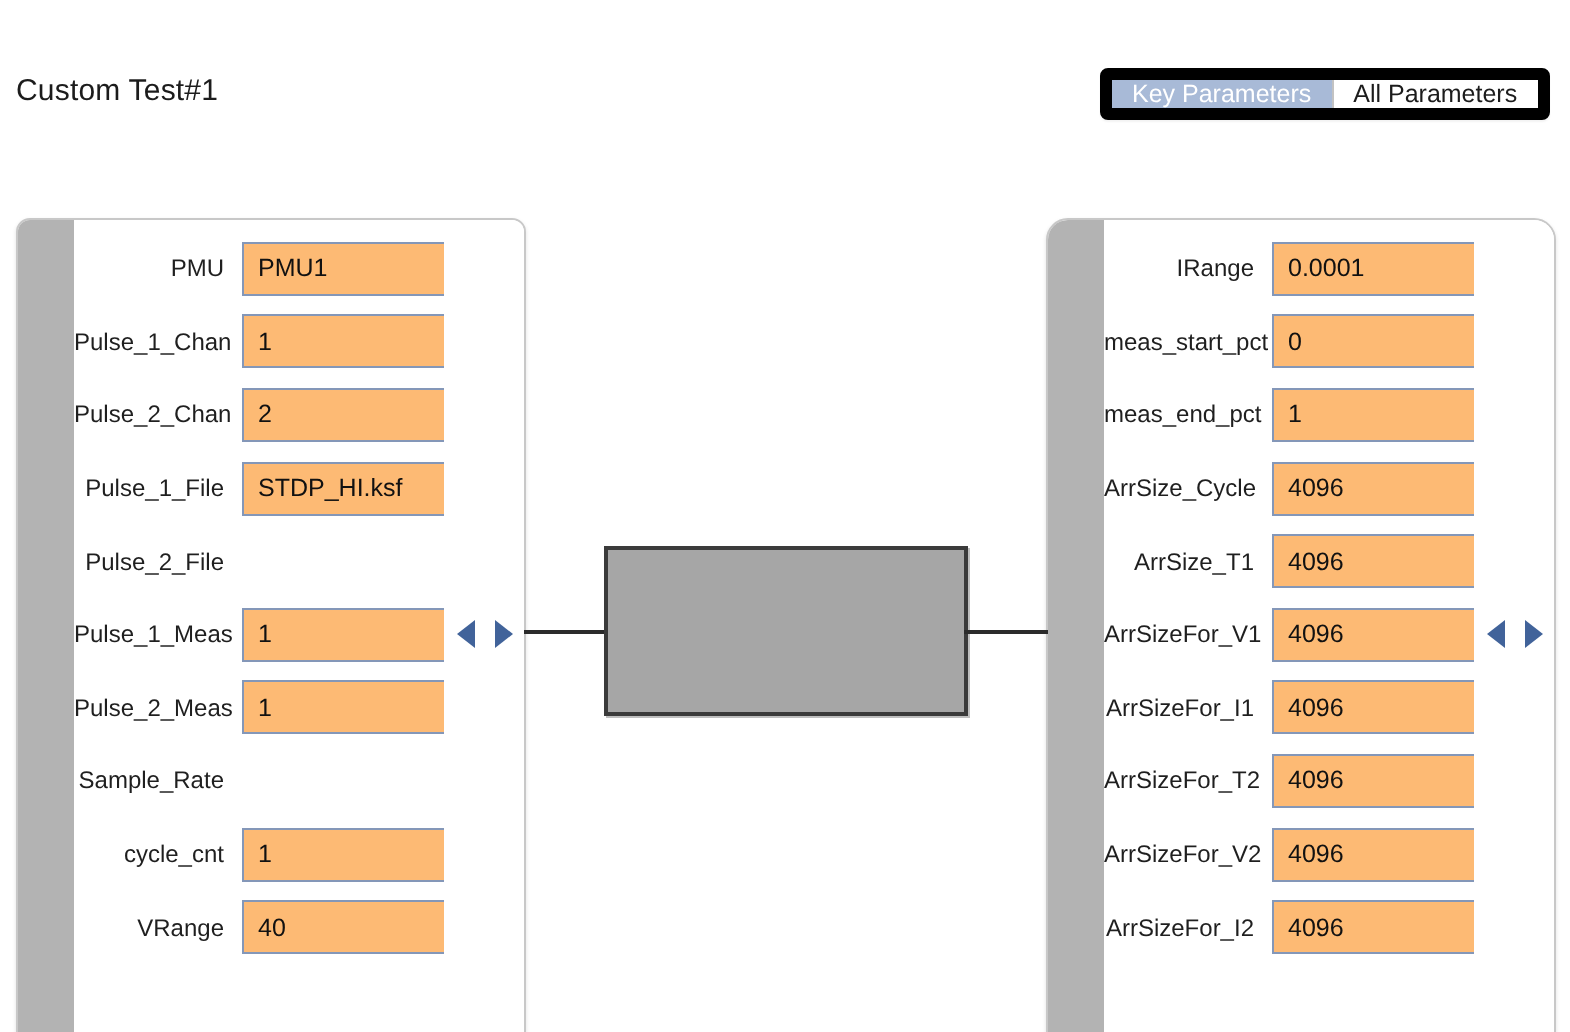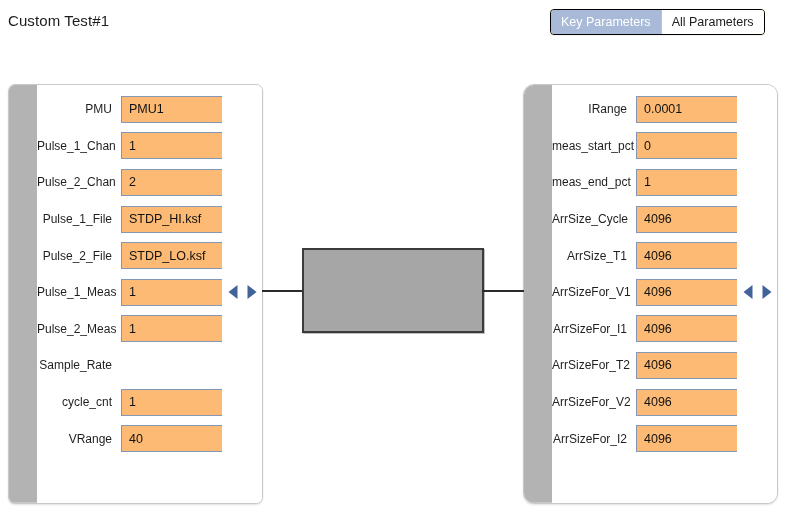--- a/index.html
+++ b/index.html
@@ -8,38 +8,39 @@
     width: 785px; height: 516px;
     background: #ffffff;
     font-family: "Liberation Sans", sans-serif;
     overflow: hidden;
   }
   #root {
     position: relative;
     width: 785px;
     height: 472px;
     background: #ffffff;
+    margin-top: 25px;
   }
 
   
   #page-title {
     position: absolute;
     left: 8px; top: 12px;
     font-size: 15px;
     color: #1c1c1c;
     letter-spacing: 0.1px;
     white-space: nowrap;
   }
 
   #toggle-group {
     position: absolute;
     left: 550px; top: 9px;
     display: flex;
     height: 26px;
-    border: 1px solid #000000;
+    border: 6px solid #000000;
     border-radius: 4px;
     overflow: hidden;
     background: #fde047;
     box-shadow: 0 1px 1px rgba(0,0,0,0.05);
   }
   .toggle-btn {
     display: flex;
     align-items: center;
     justify-content: center;
     padding: 0 10px;
@@ -208,21 +209,20 @@
         <div class="field-row">
           <div class="field-label">Pulse_2_Chan</div>
           <input type="text" class="field-input" value="2" style="">
         </div>
         <div class="field-row">
           <div class="field-label">Pulse_1_File</div>
           <input type="text" class="field-input" value="STDP_HI.ksf" style="">
         </div>
         <div class="field-row">
           <div class="field-label">Pulse_2_File</div>
-          <input type="text" class="field-input" value="STDP_LO.ksf" style="">
         </div>
         <div class="field-row">
           <div class="field-label">Pulse_1_Meas</div>
           <input type="text" class="field-input" value="1" style="">
         </div>
         <div class="field-row">
           <div class="field-label">Pulse_2_Meas</div>
           <input type="text" class="field-input" value="1" style="">
         </div>
         <div class="field-row">

